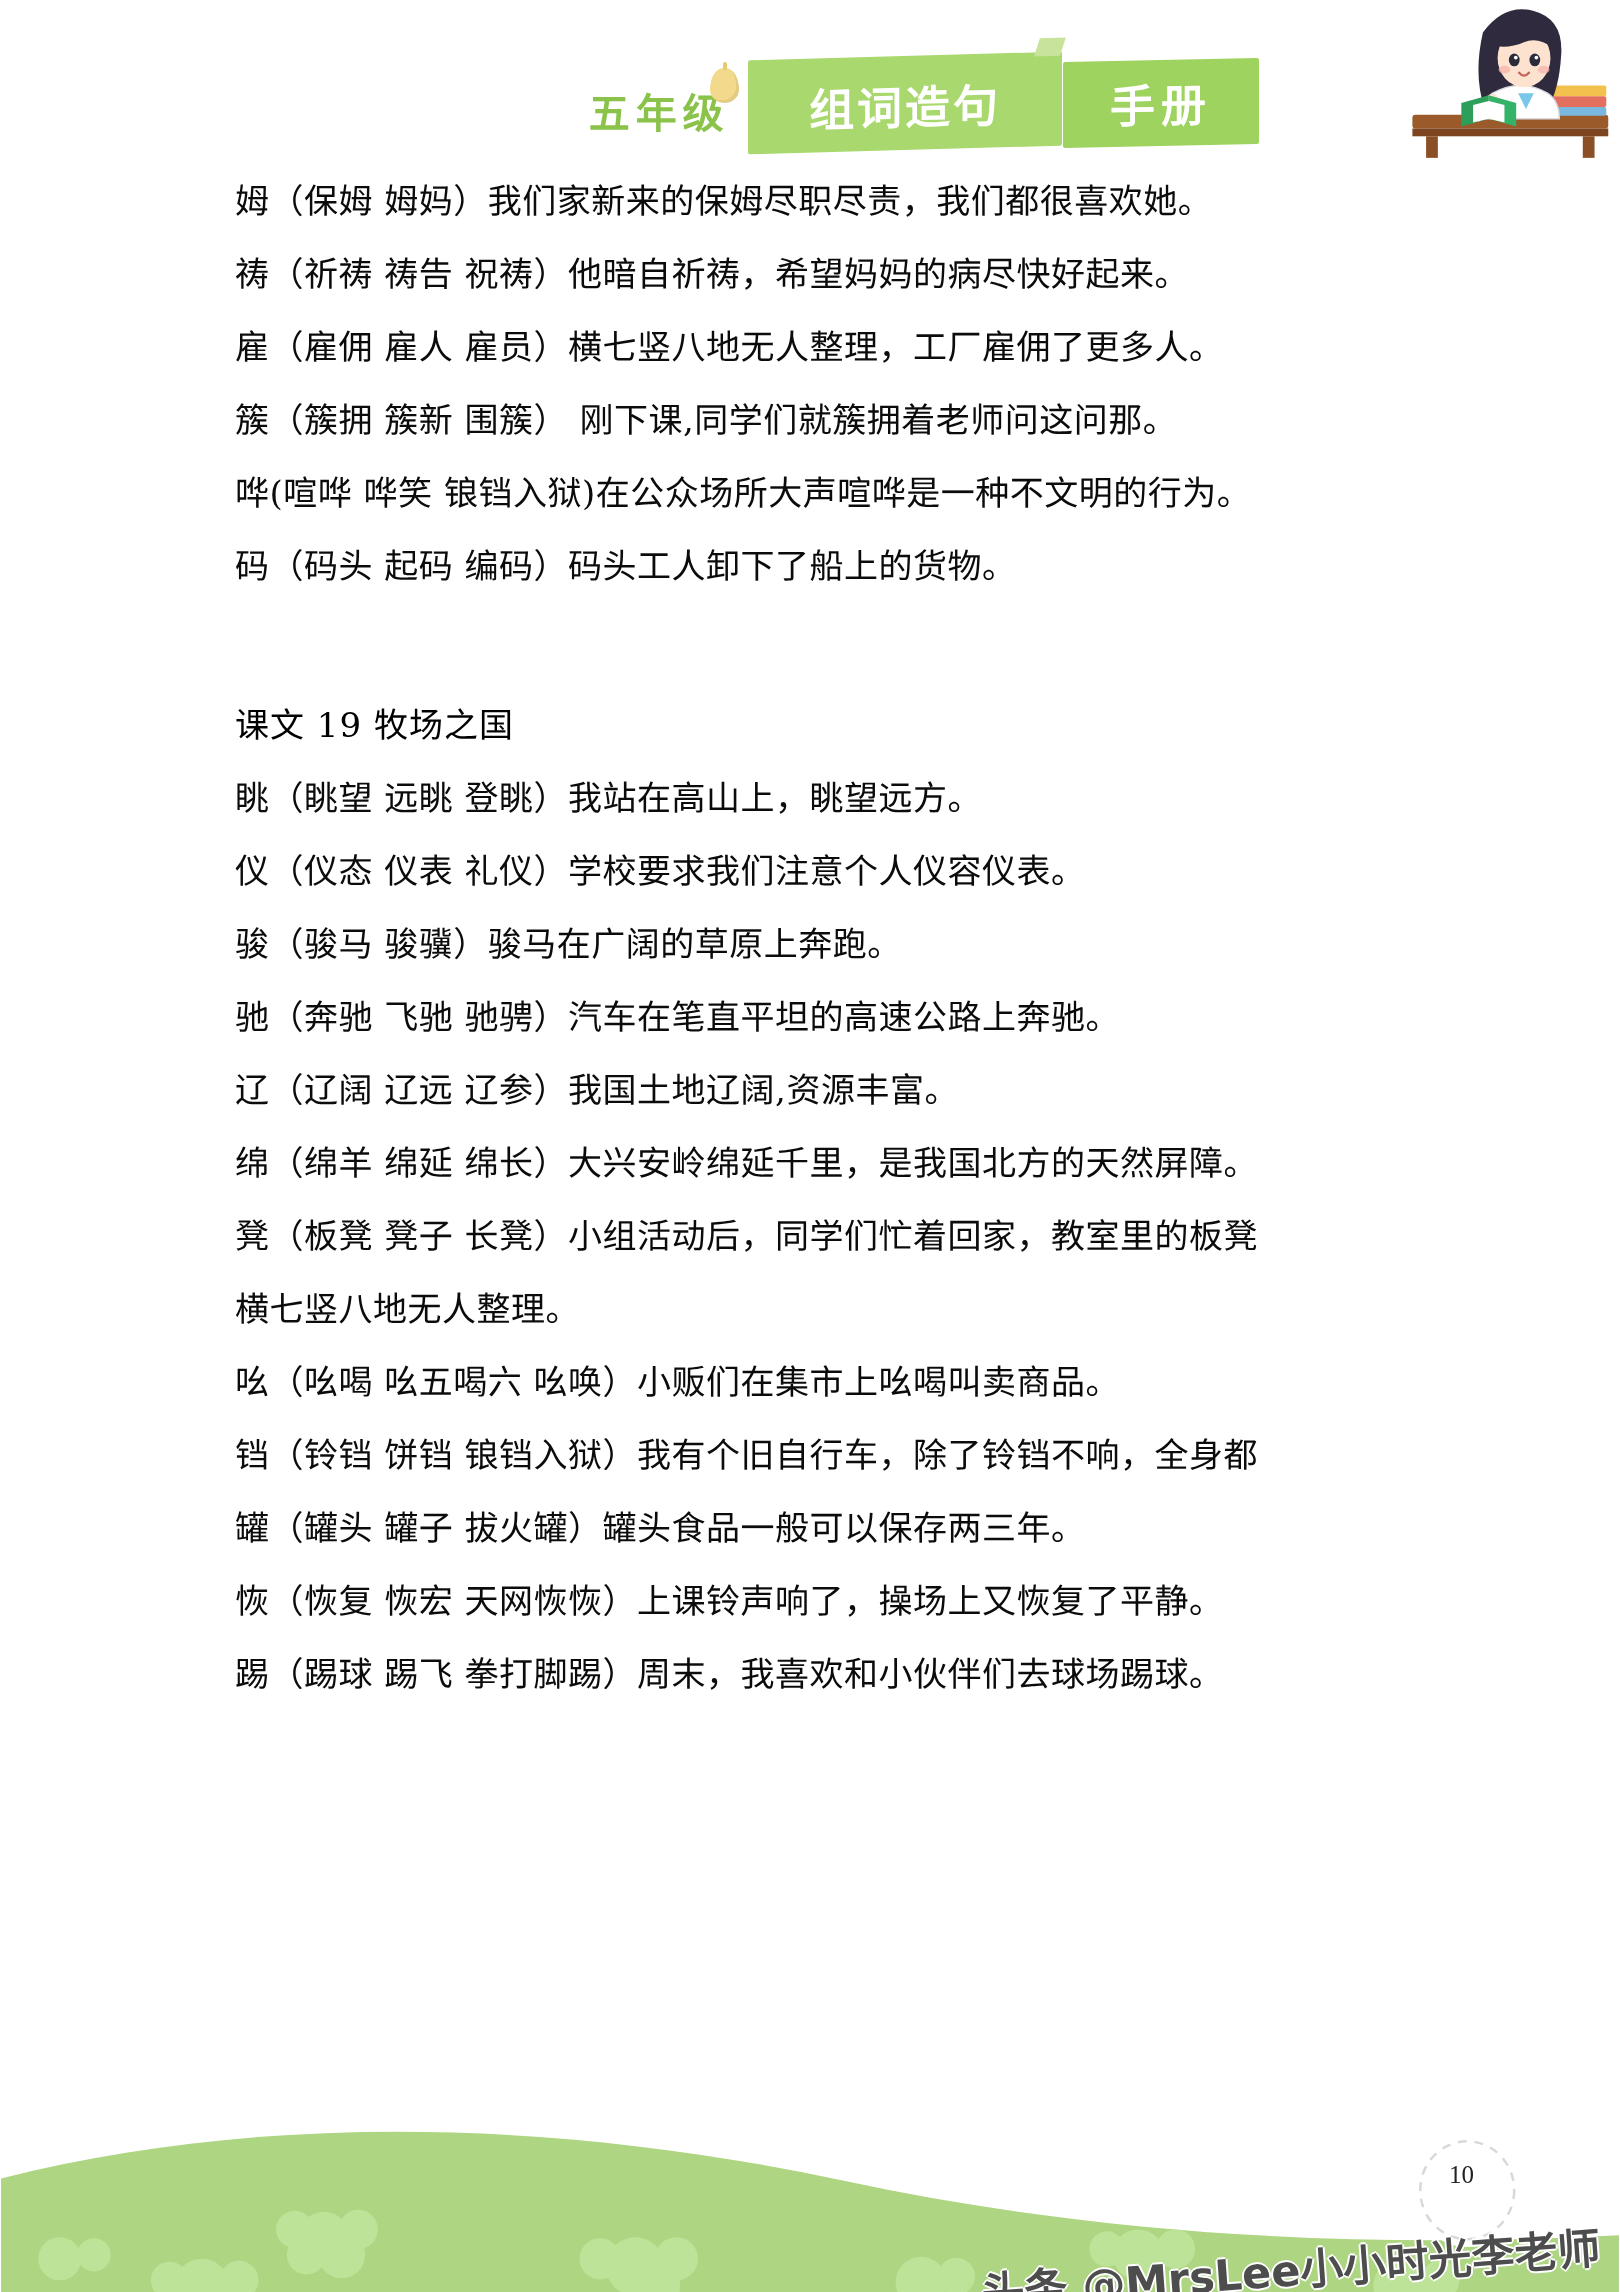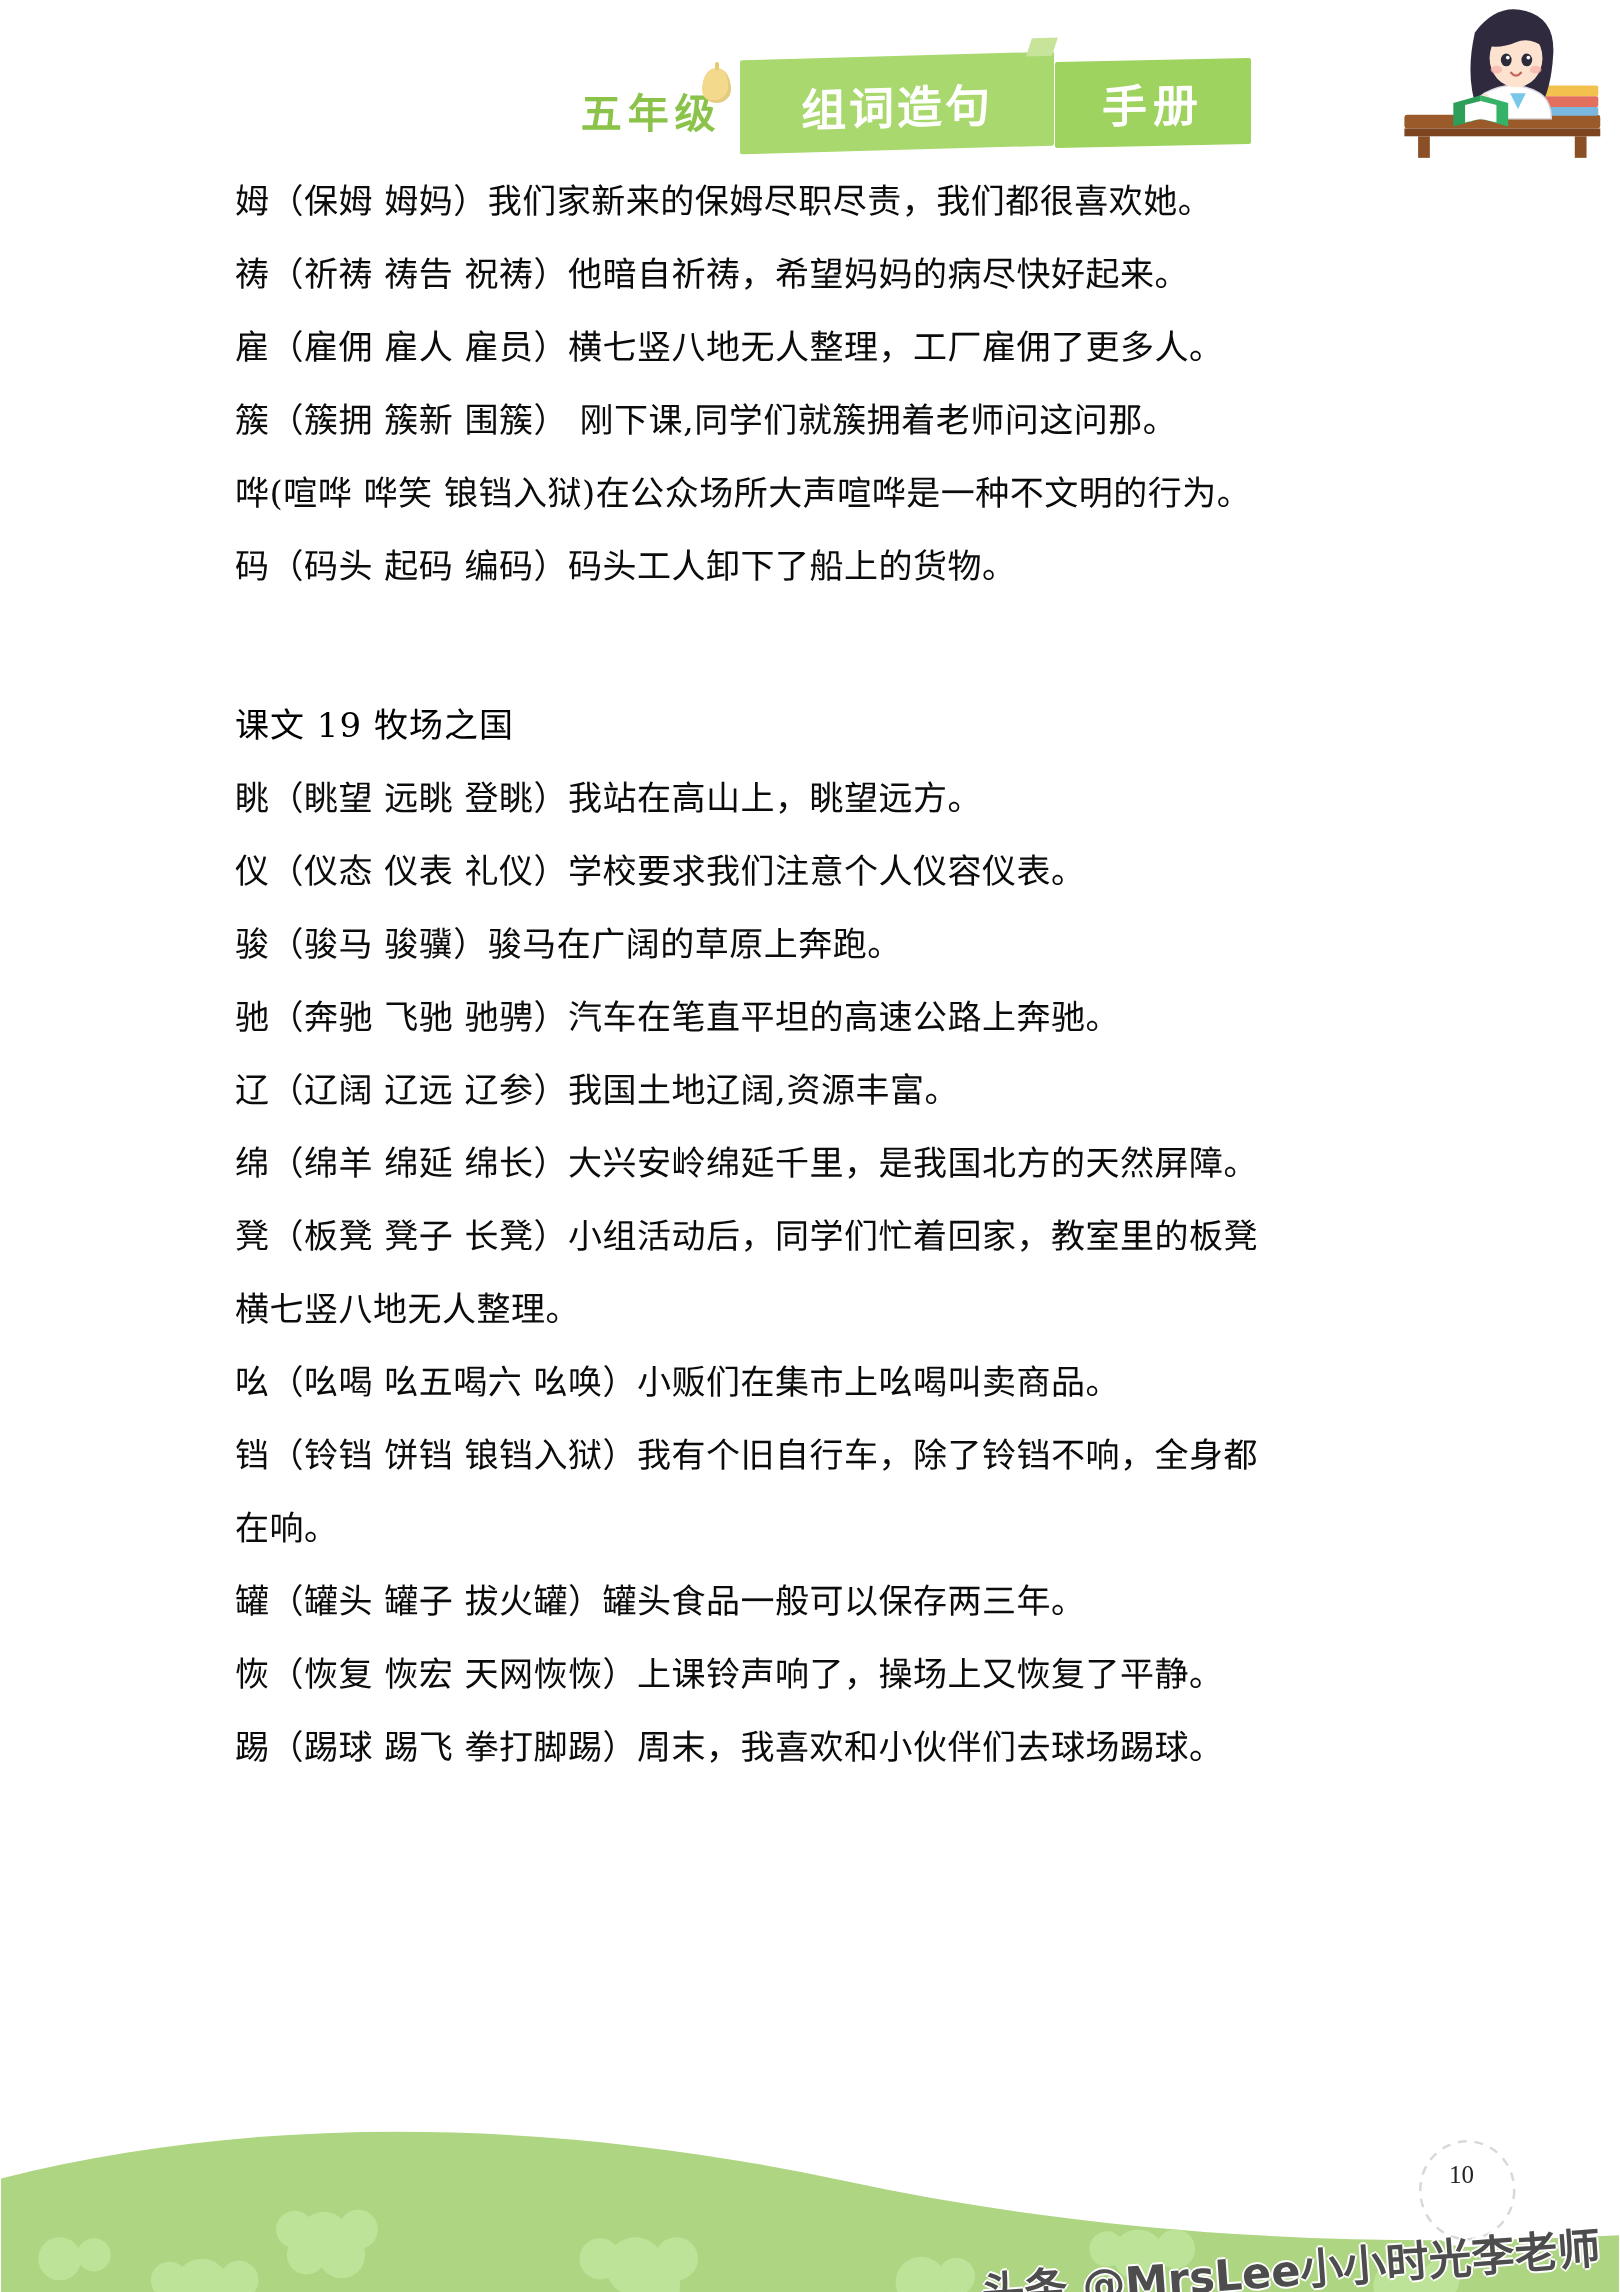--- a/index.html
+++ b/index.html
@@ -19,21 +19,21 @@
   
   .header {
     position: absolute;
     top: 0;
     left: 0;
     width: 1620px;
     height: 162px;
   }
   .header-inner {
     position: absolute;
-    right: 8px;
+    right: 0px;
     top: 0px;
     width: 1039px;
     height: 162px;
   }
   .grade-label {
     position: absolute;
     left: 7.8px;
     bottom: 21.6px;
     font-family: "DejaVu Sans", "Liberation Sans", sans-serif;
     font-weight: bold;
@@ -279,21 +279,20 @@
       <div class="line">眺（眺望  远眺  登眺）我站在高山上，眺望远方。</div>
       <div class="line">仪（仪态  仪表  礼仪）学校要求我们注意个人仪容仪表。</div>
       <div class="line">骏（骏马  骏骥）骏马在广阔的草原上奔跑。</div>
       <div class="line">驰（奔驰  飞驰  驰骋）汽车在笔直平坦的高速公路上奔驰。</div>
       <div class="line">辽（辽阔  辽远  辽参）我国土地辽阔,资源丰富。</div>
       <div class="line">绵（绵羊  绵延  绵长）大兴安岭绵延千里，是我国北方的天然屏障。</div>
       <div class="line">凳（板凳  凳子  长凳）小组活动后，同学们忙着回家，教室里的板凳</div>
       <div class="line">横七竖八地无人整理。</div>
       <div class="line">吆（吆喝  吆五喝六  吆唤）小贩们在集市上吆喝叫卖商品。</div>
       <div class="line">铛（铃铛  饼铛  锒铛入狱）我有个旧自行车，除了铃铛不响，全身都</div>
-      <div class="line">在响。</div>
       <div class="line">罐（罐头  罐子  拔火罐）罐头食品一般可以保存两三年。</div>
       <div class="line">恢（恢复  恢宏  天网恢恢）上课铃声响了，操场上又恢复了平静。</div>
       <div class="line">踢（踢球  踢飞  拳打脚踢）周末，我喜欢和小伙伴们去球场踢球。</div>
     </div>
 
   </div>
 </div>
 
 <div class="footer">
   <svg width="1620" height="230" viewBox="0 0 1653 235">

